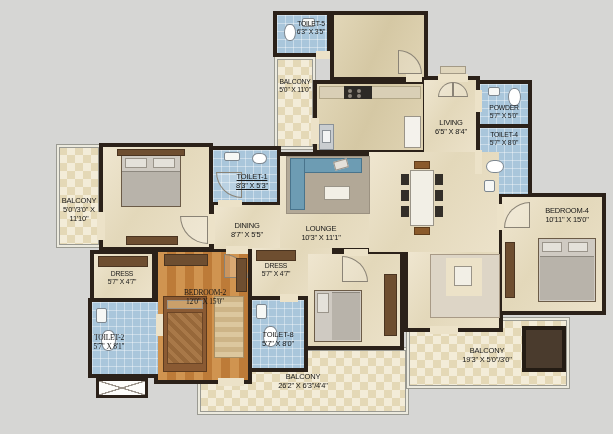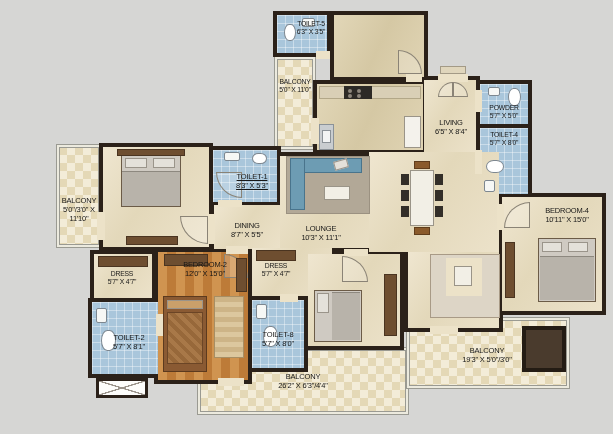--- a/index.html
+++ b/index.html
@@ -217,29 +217,29 @@
       <span>10'3" X 11'1"</span>
   </div>
   <div class="lbl" style="left:525px;top:206px;width:84px;">
     <span>BEDROOM-4</span>
       <span>10'11" X 15'0"</span>
   </div>
   <div class="lbl sm" style="left:96px;top:270px;width:52px;">
     <span>DRESS</span>
       <span>5'7" X 4'7"</span>
   </div>
-  <div class="lbl" style="left:164px;top:260px;width:82px;">
+  <div class="lbl" style="left:164px;top:288px;width:82px;font-family:Liberation Serif, serif;">
     <span>BEDROOM-2</span>
       <span>12'0" X 15'0"</span>
   </div>
   <div class="lbl sm" style="left:248px;top:262px;width:56px;">
     <span>DRESS</span>
       <span>5'7" X 4'7"</span>
   </div>
-  <div class="lbl" style="left:100px;top:333px;width:58px;">
+  <div class="lbl" style="left:80px;top:333px;width:58px;font-family:Liberation Serif, serif;">
     <span>TOILET-2</span>
       <span>5'7" X 8'1"</span>
   </div>
   <div class="lbl" style="left:250px;top:330px;width:56px;">
     <span>TOILET-8</span>
       <span>5'7" X 8'0"</span>
   </div>
   <div class="lbl" style="left:248px;top:372px;width:110px;">
     <span>BALCONY</span>
       <span>26'2" X 6'3"/4'4"</span>

